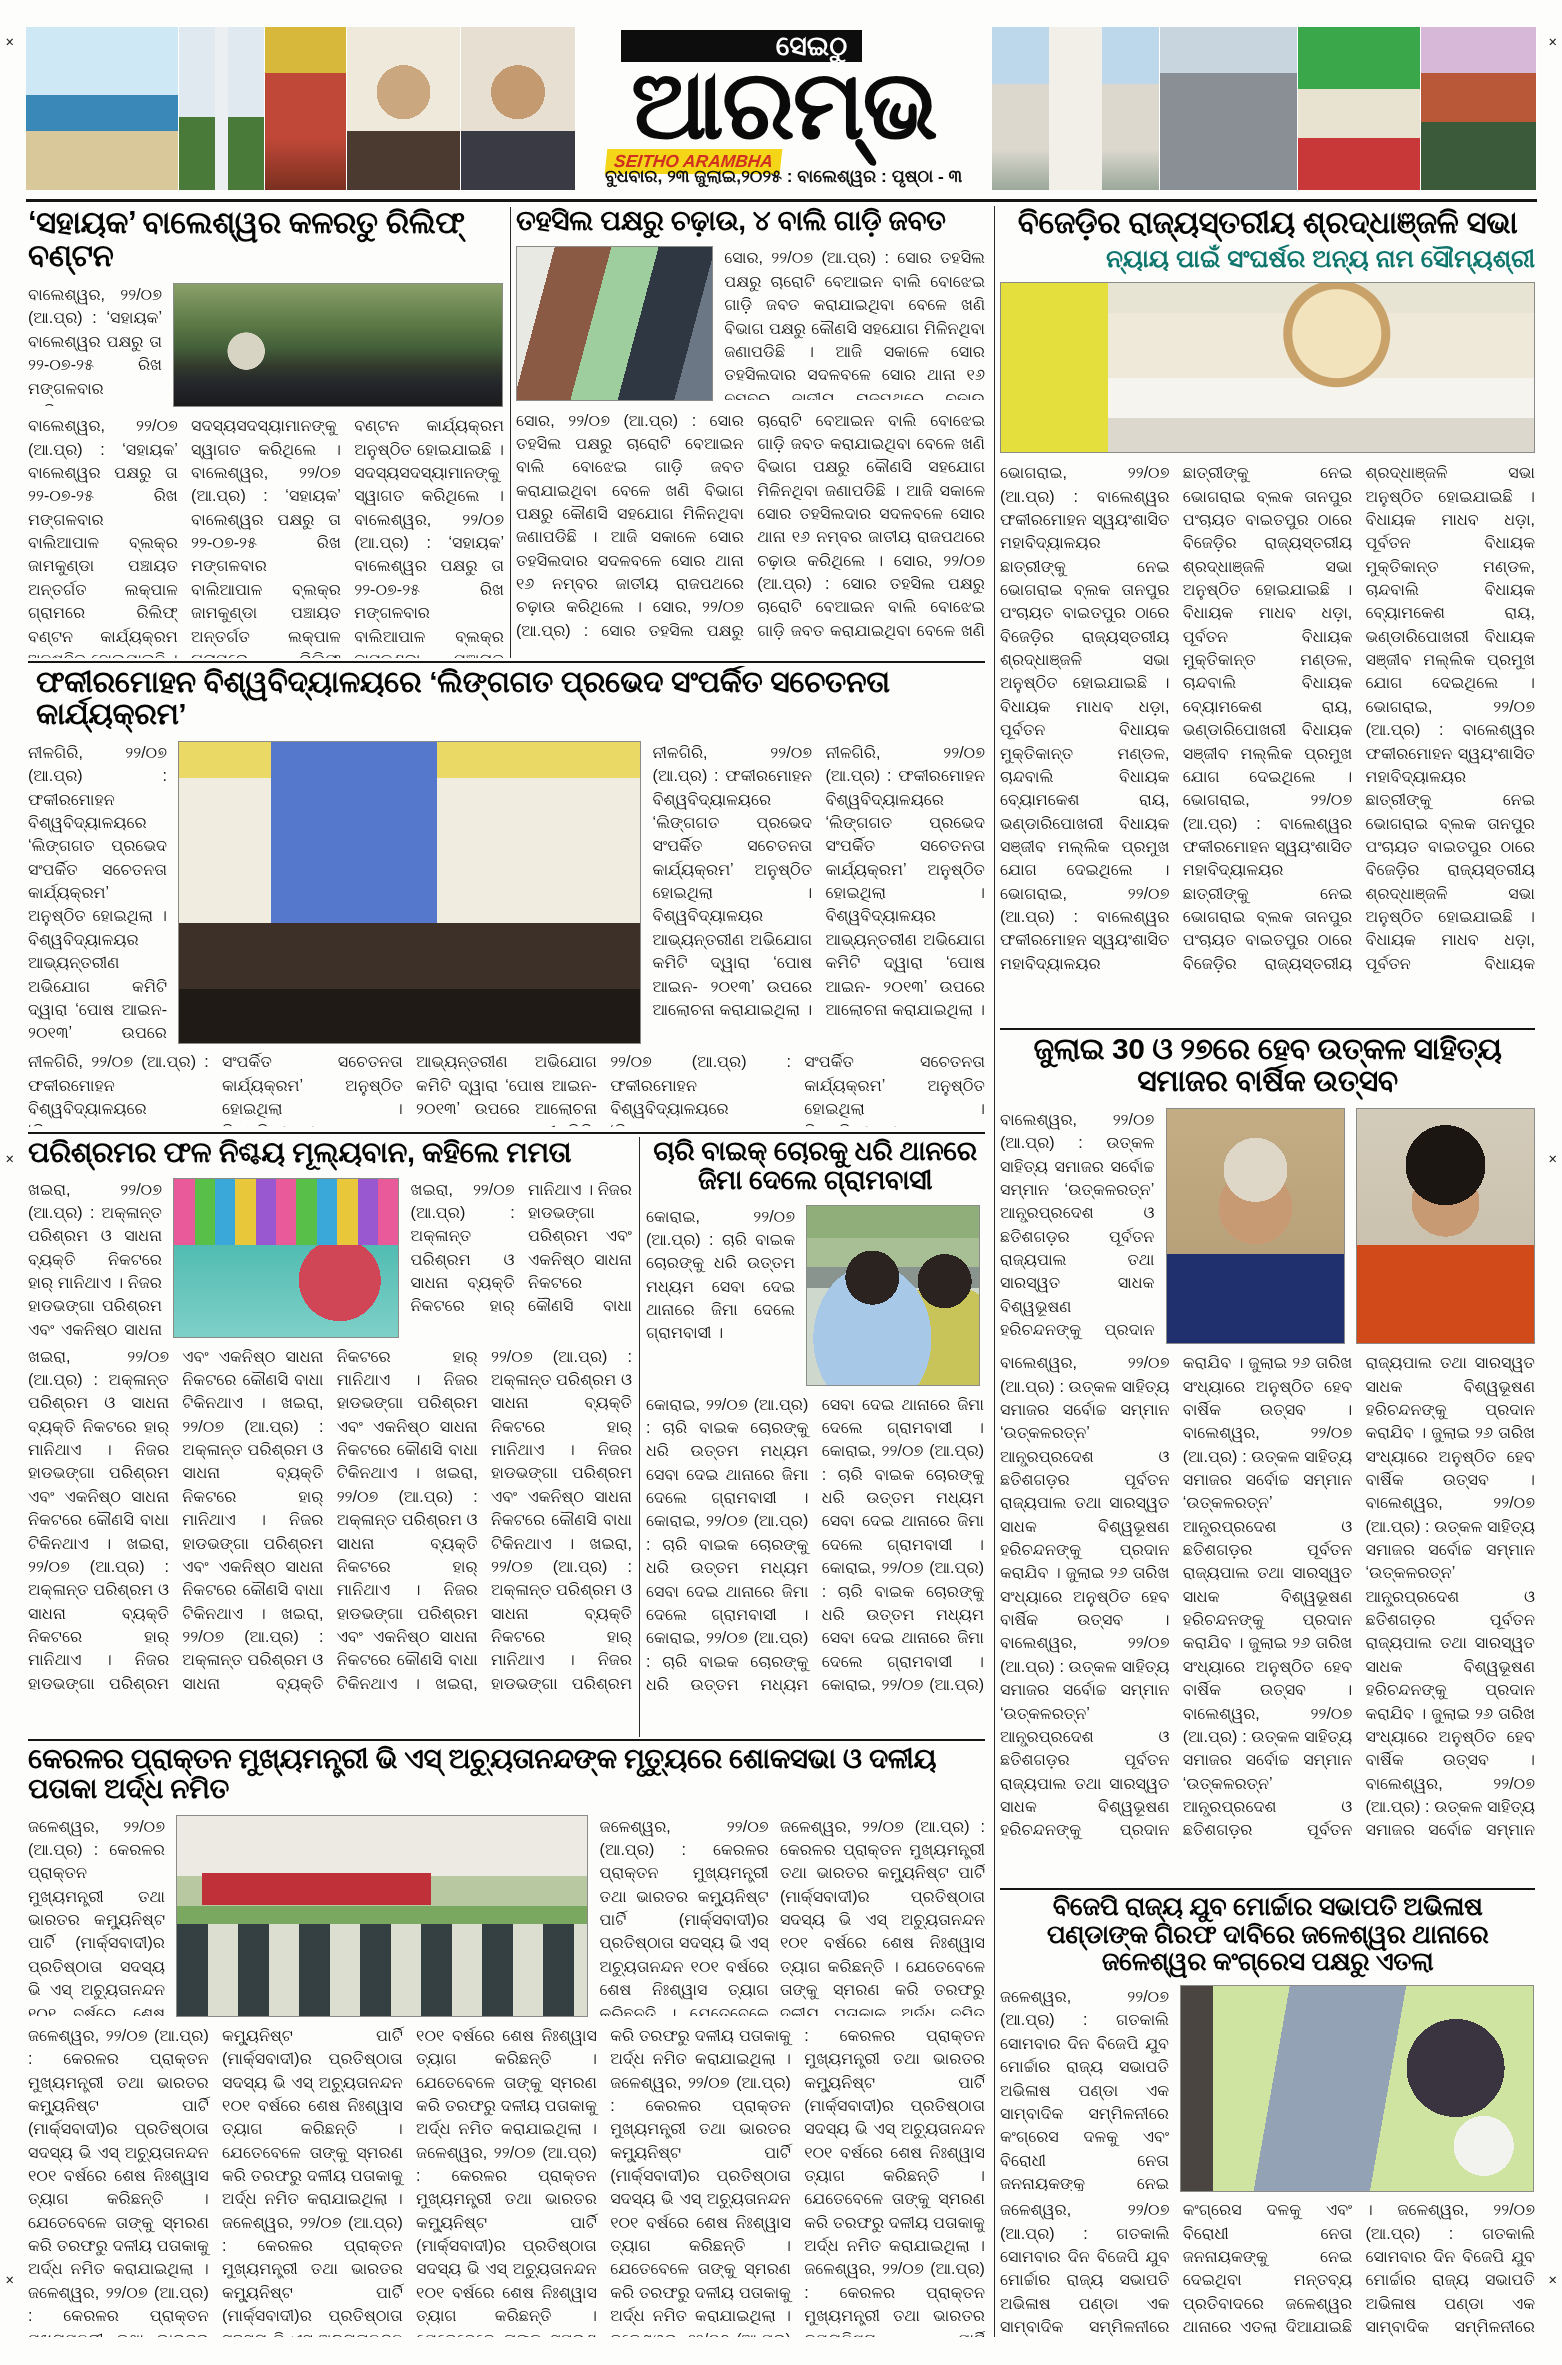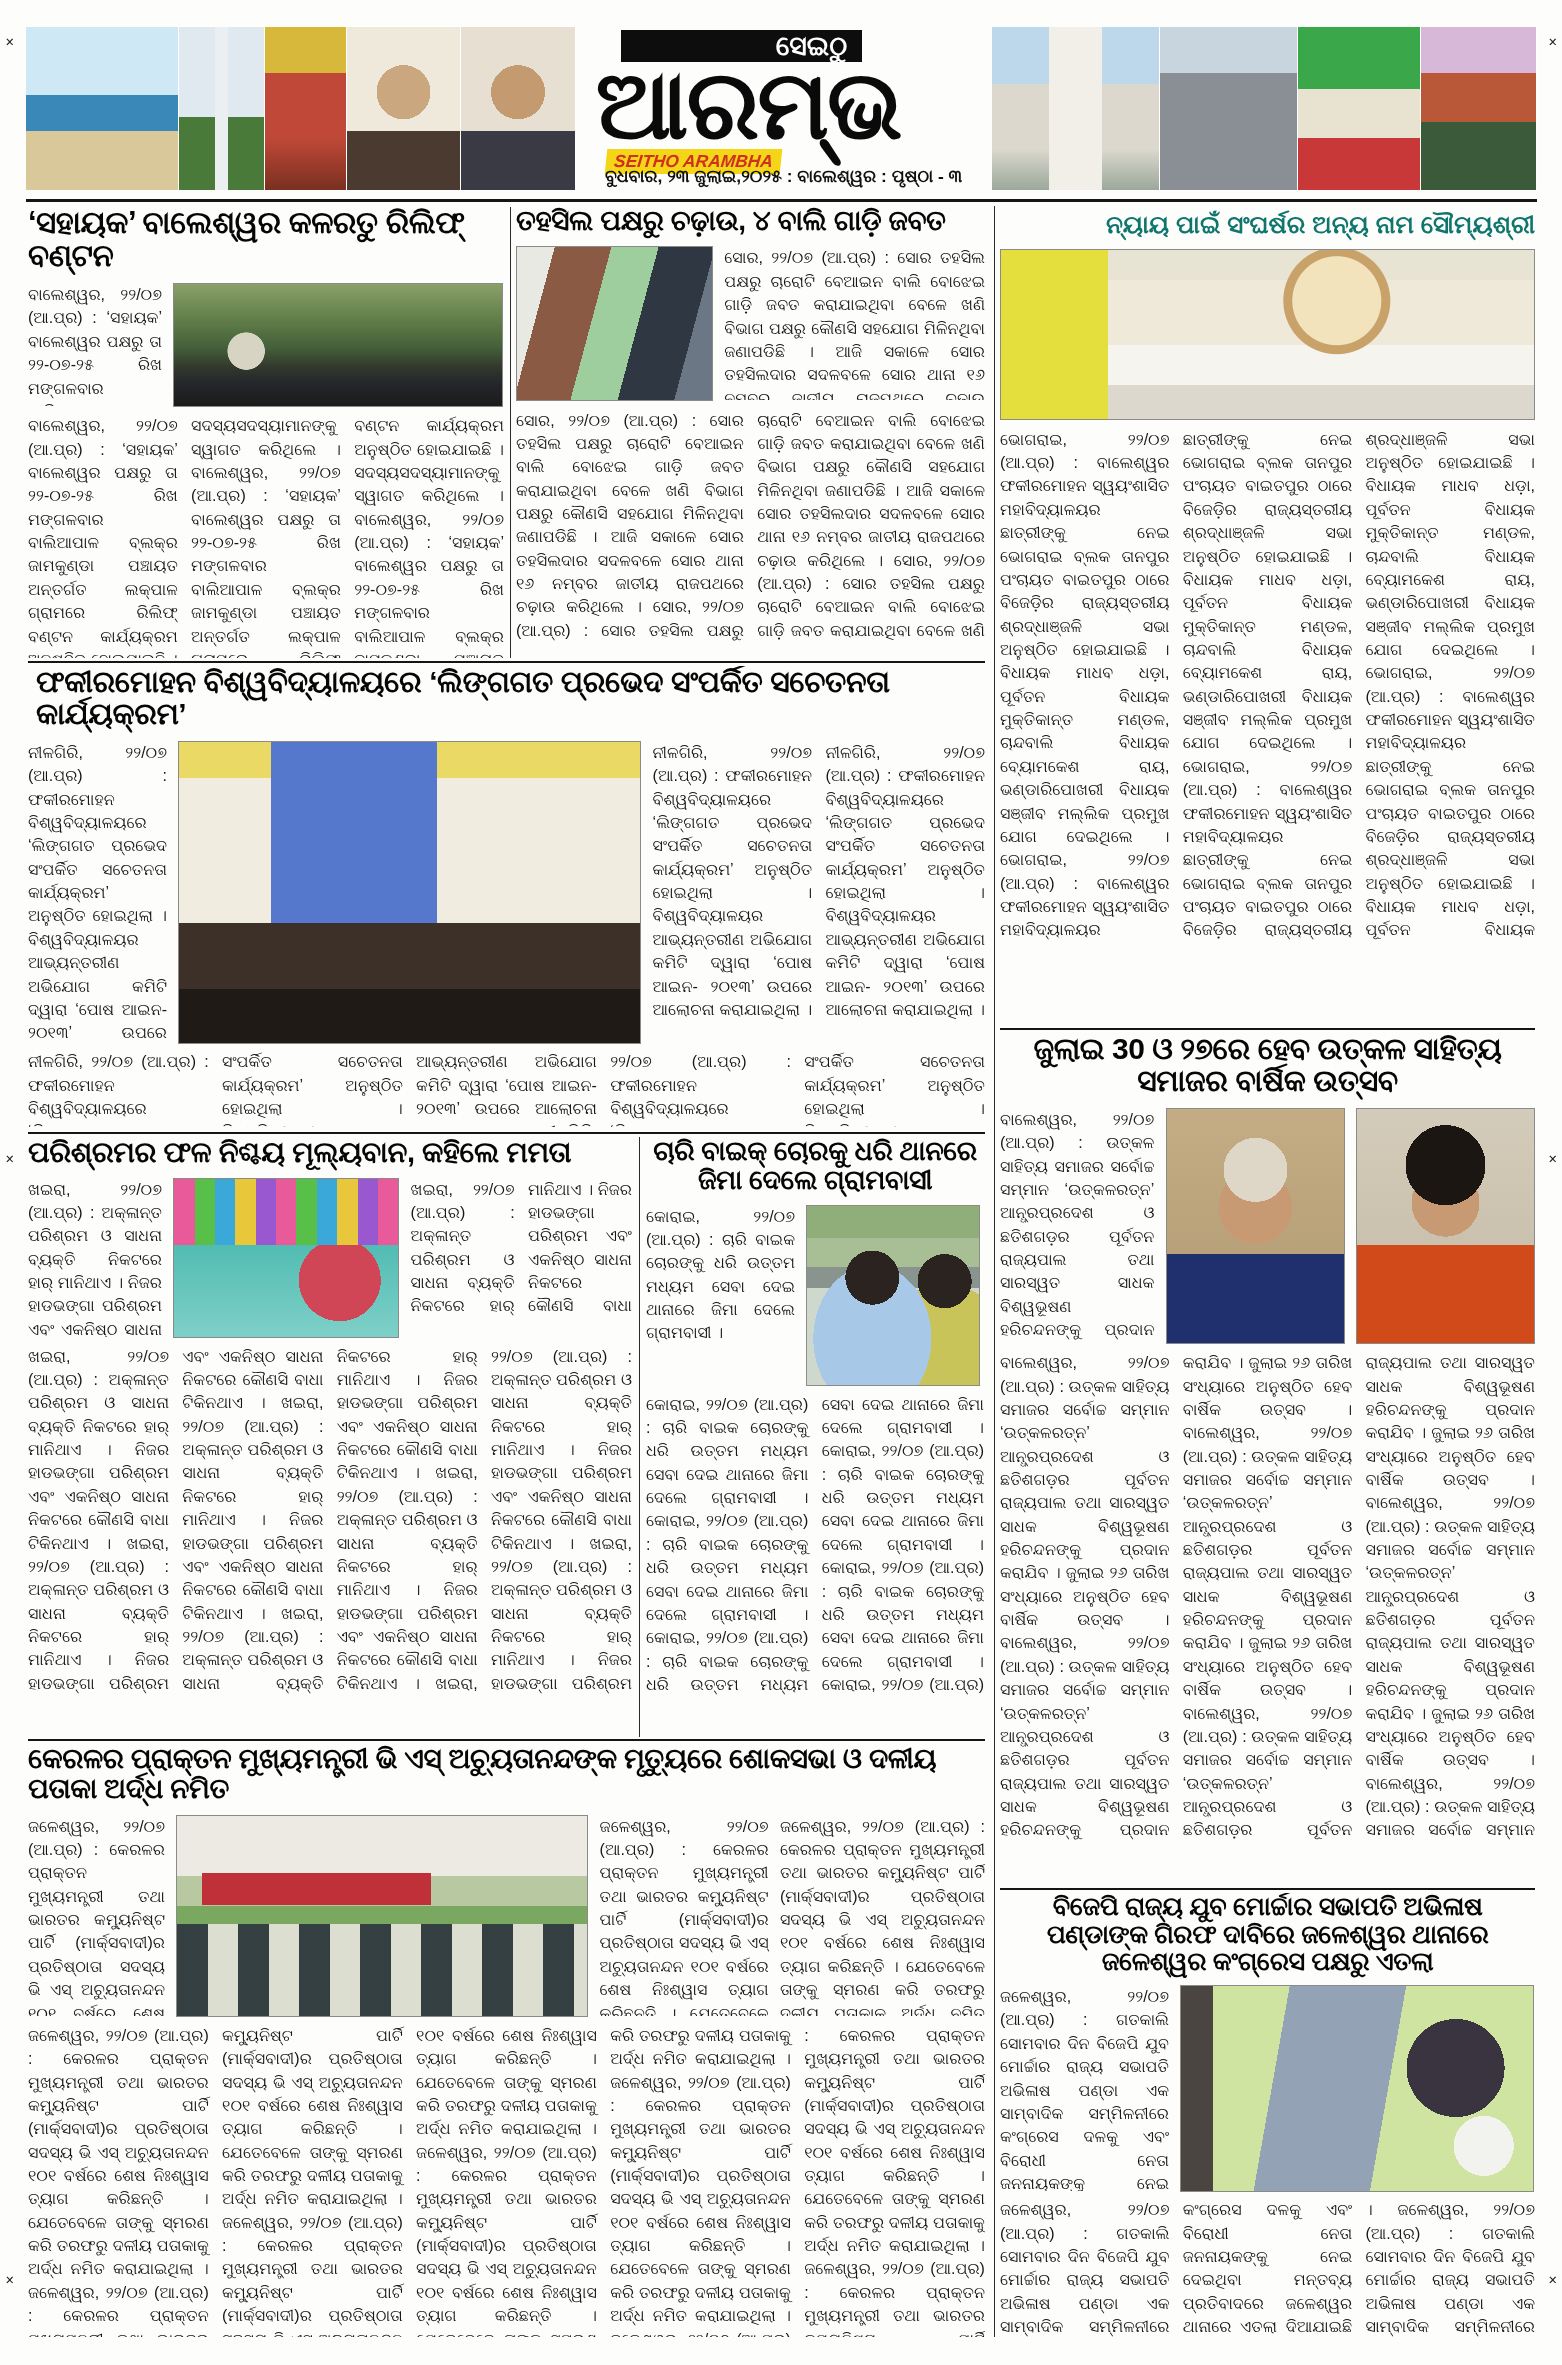--- a/index.html
+++ b/index.html
@@ -7,22 +7,22 @@
         font-family:"Liberation Sans","DejaVu Sans",sans-serif;color:#111;overflow:hidden;}
   
   .mark{position:absolute;width:13.3px;font-size:11.3px;line-height:1.2;color:#222;text-align:center;}
   
   .masthead{position:absolute;left:25.6px;top:27px;width:1511px;height:163px;display:flex;}
   .collage{display:flex;height:100%;}
   .tile{height:100%;border-right:1px solid #fff;}
   .mast-center{position:relative;width:416px;height:100%;flex:0 0 auto;}
   .kicker{position:absolute;left:45px;top:3.1px;width:241px;height:32px;background:#0d0d0d;color:#fff;
           font-size:27px;font-weight:bold;display:flex;align-items:center;justify-content:flex-end;padding-right:14.3px;box-sizing:border-box;}
-  .logo{position:absolute;left:0;top:30px;width:100%;font-size:96px;font-weight:800;
-        letter-spacing:-2px;color:#0a0a0a;line-height:1;margin-left:20px;}
+  .logo{position:absolute;left:0;top:30px;width:100%;text-align:center;font-size:96px;font-weight:800;
+        letter-spacing:-2px;color:#0a0a0a;line-height:1;}
   .tagline{position:absolute;left:30px;top:122px;background:#f5d517;color:#d03020;font-weight:bold;
            font-style:italic;font-size:17.4px;padding:2px 8.2px;transform:skewX(-6deg);}
   .dateline-band{position:absolute;left:-61px;top:139px;width:538px;text-align:center;font-size:17.4px;font-weight:bold;color:#101010;}
   
   .hrule{position:absolute;background:#151515;height:2px;}
   .vrule{position:absolute;background:#2a2a2a;width:1px;}
   
   .article{position:absolute;box-sizing:border-box;overflow:hidden;}
   .headline{font-weight:800;color:#060606;line-height:1.08;letter-spacing:-0.5px;}
   .subhead{font-weight:700;color:#0f766e;line-height:1.15;text-align:right;}
@@ -150,20 +150,21 @@
   <div class="article" style="left:516px;top:206px;width:469px;height:452px;">
     <div class="headline" style="font-size:28px;">ତହସିଲ ପକ୍ଷରୁ ଚଢ଼ାଉ, ୪ ବାଲି ଗାଡ଼ି ଜବତ</div>
     <div class="row" style="margin-top:10.2px;height:154px;">
       <div class="ph ph-a2" style="width:195px;height:153px;"></div>
       <div class="body" style="flex:1;height:154px;">ସୋର, ୨୨/୦୭ (ଆ.ପ୍ର) : ସୋର ତହସିଲ ପକ୍ଷରୁ ଚାରୋଟି ବେଆଇନ ବାଲି ବୋଝେଇ ଗାଡ଼ି ଜବତ କରାଯାଇଥିବା ବେଳେ ଖଣି ବିଭାଗ ପକ୍ଷରୁ କୌଣସି ସହଯୋଗ ମିଳିନଥିବା ଜଣାପଡିଛି । ଆଜି ସକାଳେ ସୋର ତହସିଲଦାର ସଦଳବଳେ ସୋର ଥାନା ୧୬ ନମ୍ବର ଜାତୀୟ ରାଜପଥରେ ଚଢ଼ାଉ କରିଥିଲେ ।</div>
     </div>
     <div class="body cols2" style="margin-top:8.2px;height:236px;">ସୋର, ୨୨/୦୭ (ଆ.ପ୍ର) : ସୋର ତହସିଲ ପକ୍ଷରୁ ଚାରୋଟି ବେଆଇନ ବାଲି ବୋଝେଇ ଗାଡ଼ି ଜବତ କରାଯାଇଥିବା ବେଳେ ଖଣି ବିଭାଗ ପକ୍ଷରୁ କୌଣସି ସହଯୋଗ ମିଳିନଥିବା ଜଣାପଡିଛି । ଆଜି ସକାଳେ ସୋର ତହସିଲଦାର ସଦଳବଳେ ସୋର ଥାନା ୧୬ ନମ୍ବର ଜାତୀୟ ରାଜପଥରେ ଚଢ଼ାଉ କରିଥିଲେ । ସୋର, ୨୨/୦୭ (ଆ.ପ୍ର) : ସୋର ତହସିଲ ପକ୍ଷରୁ ଚାରୋଟି ବେଆଇନ ବାଲି ବୋଝେଇ ଗାଡ଼ି ଜବତ କରାଯାଇଥିବା ବେଳେ ଖଣି ବିଭାଗ ପକ୍ଷରୁ କୌଣସି ସହଯୋଗ ମିଳିନଥିବା ଜଣାପଡିଛି । ଆଜି ସକାଳେ ସୋର ତହସିଲଦାର ସଦଳବଳେ ସୋର ଥାନା ୧୬ ନମ୍ବର ଜାତୀୟ ରାଜପଥରେ ଚଢ଼ାଉ କରିଥିଲେ । ସୋର, ୨୨/୦୭ (ଆ.ପ୍ର) : ସୋର ତହସିଲ ପକ୍ଷରୁ ଚାରୋଟି ବେଆଇନ ବାଲି ବୋଝେଇ ଗାଡ଼ି ଜବତ କରାଯାଇଥିବା ବେଳେ ଖଣି ବିଭାଗ ପକ୍ଷରୁ କୌଣସି ସହଯୋଗ ମିଳିନଥିବା ଜଣାପଡିଛି । ଆଜି ସକାଳେ ସୋର ତହସିଲଦାର ସଦଳବଳେ ସୋର ଥାନା ୧୬ ନମ୍ବର ଜାତୀୟ ରାଜପଥରେ ଚଢ଼ାଉ କରିଥିଲେ । ସୋର, ୨୨/୦୭ (ଆ.ପ୍ର) : ସୋର ତହସିଲ ପକ୍ଷରୁ ଚାରୋଟି ବେଆଇନ ବାଲି ବୋଝେଇ ଗାଡ଼ି ଜବତ କରାଯାଇଥିବା ବେଳେ ଖଣି ବିଭାଗ ପକ୍ଷରୁ କୌଣସି ସହଯୋଗ ମିଳିନଥିବା ଜଣାପଡିଛି । ଆଜି ସକାଳେ ସୋର ତହସିଲଦାର ସଦଳବଳେ ସୋର ଥାନା ୧୬ ନମ୍ବର ଜାତୀୟ ରାଜପଥରେ ଚଢ଼ାଉ କରିଥିଲେ ।</div>
   </div>
 
   <div class="article" style="left:1000px;top:206px;width:535px;height:818px;">
+    <div class="headline center" style="font-size:31px;">ବିଜେଡ଼ିର ରାଜ୍ୟସ୍ତରୀୟ ଶ୍ରଦ୍ଧାଞ୍ଜଳି ସଭା</div>
     <div class="subhead" style="font-size:24.6px;margin-top:5.1px;">ନ୍ୟାୟ ପାଇଁ ସଂଘର୍ଷର ଅନ୍ୟ ନାମ ସୌମ୍ୟଶ୍ରୀ</div>
     <div class="ph ph-a3" style="width:533px;height:169px;margin-top:9.2px;"></div>
     <div class="body cols3" style="margin-top:8.2px;height:528px;">ଭୋଗରାଇ, ୨୨/୦୭ (ଆ.ପ୍ର) : ବାଲେଶ୍ୱର ଫକୀରମୋହନ ସ୍ୱୟଂଶାସିତ ମହାବିଦ୍ୟାଳୟର ଛାତ୍ରୀଙ୍କୁ ନେଇ ଭୋଗରାଇ ବ୍ଲକ ତାନପୁର ପଂଚାୟତ ବାଇତପୁର ଠାରେ ବିଜେଡ଼ିର ରାଜ୍ୟସ୍ତରୀୟ ଶ୍ରଦ୍ଧାଞ୍ଜଳି ସଭା ଅନୁଷ୍ଠିତ ହୋଇଯାଇଛି । ବିଧାୟକ ମାଧବ ଧଡ଼ା, ପୂର୍ବତନ ବିଧାୟକ ମୁକ୍ତିକାନ୍ତ ମଣ୍ଡଳ, ଚାନ୍ଦବାଲି ବିଧାୟକ ବ୍ୟୋମକେଶ ରାୟ, ଭଣ୍ଡାରିପୋଖରୀ ବିଧାୟକ ସଞ୍ଜୀବ ମଲ୍ଲିକ ପ୍ରମୁଖ ଯୋଗ ଦେଇଥିଲେ । ଭୋଗରାଇ, ୨୨/୦୭ (ଆ.ପ୍ର) : ବାଲେଶ୍ୱର ଫକୀରମୋହନ ସ୍ୱୟଂଶାସିତ ମହାବିଦ୍ୟାଳୟର ଛାତ୍ରୀଙ୍କୁ ନେଇ ଭୋଗରାଇ ବ୍ଲକ ତାନପୁର ପଂଚାୟତ ବାଇତପୁର ଠାରେ ବିଜେଡ଼ିର ରାଜ୍ୟସ୍ତରୀୟ ଶ୍ରଦ୍ଧାଞ୍ଜଳି ସଭା ଅନୁଷ୍ଠିତ ହୋଇଯାଇଛି । ବିଧାୟକ ମାଧବ ଧଡ଼ା, ପୂର୍ବତନ ବିଧାୟକ ମୁକ୍ତିକାନ୍ତ ମଣ୍ଡଳ, ଚାନ୍ଦବାଲି ବିଧାୟକ ବ୍ୟୋମକେଶ ରାୟ, ଭଣ୍ଡାରିପୋଖରୀ ବିଧାୟକ ସଞ୍ଜୀବ ମଲ୍ଲିକ ପ୍ରମୁଖ ଯୋଗ ଦେଇଥିଲେ । ଭୋଗରାଇ, ୨୨/୦୭ (ଆ.ପ୍ର) : ବାଲେଶ୍ୱର ଫକୀରମୋହନ ସ୍ୱୟଂଶାସିତ ମହାବିଦ୍ୟାଳୟର ଛାତ୍ରୀଙ୍କୁ ନେଇ ଭୋଗରାଇ ବ୍ଲକ ତାନପୁର ପଂଚାୟତ ବାଇତପୁର ଠାରେ ବିଜେଡ଼ିର ରାଜ୍ୟସ୍ତରୀୟ ଶ୍ରଦ୍ଧାଞ୍ଜଳି ସଭା ଅନୁଷ୍ଠିତ ହୋଇଯାଇଛି । ବିଧାୟକ ମାଧବ ଧଡ଼ା, ପୂର୍ବତନ ବିଧାୟକ ମୁକ୍ତିକାନ୍ତ ମଣ୍ଡଳ, ଚାନ୍ଦବାଲି ବିଧାୟକ ବ୍ୟୋମକେଶ ରାୟ, ଭଣ୍ଡାରିପୋଖରୀ ବିଧାୟକ ସଞ୍ଜୀବ ମଲ୍ଲିକ ପ୍ରମୁଖ ଯୋଗ ଦେଇଥିଲେ । ଭୋଗରାଇ, ୨୨/୦୭ (ଆ.ପ୍ର) : ବାଲେଶ୍ୱର ଫକୀରମୋହନ ସ୍ୱୟଂଶାସିତ ମହାବିଦ୍ୟାଳୟର ଛାତ୍ରୀଙ୍କୁ ନେଇ ଭୋଗରାଇ ବ୍ଲକ ତାନପୁର ପଂଚାୟତ ବାଇତପୁର ଠାରେ ବିଜେଡ଼ିର ରାଜ୍ୟସ୍ତରୀୟ ଶ୍ରଦ୍ଧାଞ୍ଜଳି ସଭା ଅନୁଷ୍ଠିତ ହୋଇଯାଇଛି । ବିଧାୟକ ମାଧବ ଧଡ଼ା, ପୂର୍ବତନ ବିଧାୟକ ମୁକ୍ତିକାନ୍ତ ମଣ୍ଡଳ, ଚାନ୍ଦବାଲି ବିଧାୟକ ବ୍ୟୋମକେଶ ରାୟ, ଭଣ୍ଡାରିପୋଖରୀ ବିଧାୟକ ସଞ୍ଜୀବ ମଲ୍ଲିକ ପ୍ରମୁଖ ଯୋଗ ଦେଇଥିଲେ । ଭୋଗରାଇ, ୨୨/୦୭ (ଆ.ପ୍ର) : ବାଲେଶ୍ୱର ଫକୀରମୋହନ ସ୍ୱୟଂଶାସିତ ମହାବିଦ୍ୟାଳୟର ଛାତ୍ରୀଙ୍କୁ ନେଇ ଭୋଗରାଇ ବ୍ଲକ ତାନପୁର ପଂଚାୟତ ବାଇତପୁର ଠାରେ ବିଜେଡ଼ିର ରାଜ୍ୟସ୍ତରୀୟ ଶ୍ରଦ୍ଧାଞ୍ଜଳି ସଭା ଅନୁଷ୍ଠିତ ହୋଇଯାଇଛି । ବିଧାୟକ ମାଧବ ଧଡ଼ା, ପୂର୍ବତନ ବିଧାୟକ ମୁକ୍ତିକାନ୍ତ ମଣ୍ଡଳ, ଚାନ୍ଦବାଲି ବିଧାୟକ ବ୍ୟୋମକେଶ ରାୟ, ଭଣ୍ଡାରିପୋଖରୀ ବିଧାୟକ ସଞ୍ଜୀବ ମଲ୍ଲିକ ପ୍ରମୁଖ ଯୋଗ ଦେଇଥିଲେ । ଭୋଗରାଇ, ୨୨/୦୭ (ଆ.ପ୍ର) : ବାଲେଶ୍ୱର ଫକୀରମୋହନ ସ୍ୱୟଂଶାସିତ ମହାବିଦ୍ୟାଳୟର ଛାତ୍ରୀଙ୍କୁ ନେଇ ଭୋଗରାଇ ବ୍ଲକ ତାନପୁର ପଂଚାୟତ ବାଇତପୁର ଠାରେ ବିଜେଡ଼ିର ରାଜ୍ୟସ୍ତରୀୟ ଶ୍ରଦ୍ଧାଞ୍ଜଳି ସଭା ଅନୁଷ୍ଠିତ ହୋଇଯାଇଛି । ବିଧାୟକ ମାଧବ ଧଡ଼ା, ପୂର୍ବତନ ବିଧାୟକ ମୁକ୍ତିକାନ୍ତ ମଣ୍ଡଳ, ଚାନ୍ଦବାଲି ବିଧାୟକ ବ୍ୟୋମକେଶ ରାୟ, ଭଣ୍ଡାରିପୋଖରୀ ବିଧାୟକ ସଞ୍ଜୀବ ମଲ୍ଲିକ ପ୍ରମୁଖ ଯୋଗ ଦେଇଥିଲେ ।</div>
   </div>
 
   <div class="article" style="left:28px;top:666px;width:957px;height:461px;">
     <div class="headline" style="font-size:30px;margin-left:8px;">ଫକୀରମୋହନ ବିଶ୍ୱବିଦ୍ୟାଳୟରେ ‘ଲିଙ୍ଗଗତ ପ୍ରଭେଦ ସଂପର୍କିତ ସଚେତନତା କାର୍ଯ୍ୟକ୍ରମ’</div>
     <div class="row" style="margin-top:10.2px;height:302px;">
       <div class="body" style="width:139px;height:302px;">ନୀଳଗିରି, ୨୨/୦୭ (ଆ.ପ୍ର) : ଫକୀରମୋହନ ବିଶ୍ୱବିଦ୍ୟାଳୟରେ ‘ଲିଙ୍ଗଗତ ପ୍ରଭେଦ ସଂପର୍କିତ ସଚେତନତା କାର୍ଯ୍ୟକ୍ରମ’ ଅନୁଷ୍ଠିତ ହୋଇଥିଲା । ବିଶ୍ୱବିଦ୍ୟାଳୟର ଆଭ୍ୟନ୍ତରୀଣ ଅଭିଯୋଗ କମିଟି ଦ୍ୱାରା ‘ପୋଷ ଆଇନ- ୨୦୧୩’ ଉପରେ ଆଲୋଚନା କରାଯାଇଥିଲା । ନୀଳଗିରି, ୨୨/୦୭ (ଆ.ପ୍ର) : ଫକୀରମୋହନ ବିଶ୍ୱବିଦ୍ୟାଳୟରେ ‘ଲିଙ୍ଗଗତ ପ୍ରଭେଦ ସଂପର୍କିତ ସଚେତନତା କାର୍ଯ୍ୟକ୍ରମ’ ଅନୁଷ୍ଠିତ ହୋଇଥିଲା । ବିଶ୍ୱବିଦ୍ୟାଳୟର ଆଭ୍ୟନ୍ତରୀଣ ଅଭିଯୋଗ କମିଟି ଦ୍ୱାରା ‘ପୋଷ ଆଇନ- ୨୦୧୩’ ଉପରେ ଆଲୋଚନା କରାଯାଇଥିଲା ।</div>
       <div class="ph ph-b1" style="width:461px;height:301px;"></div>

